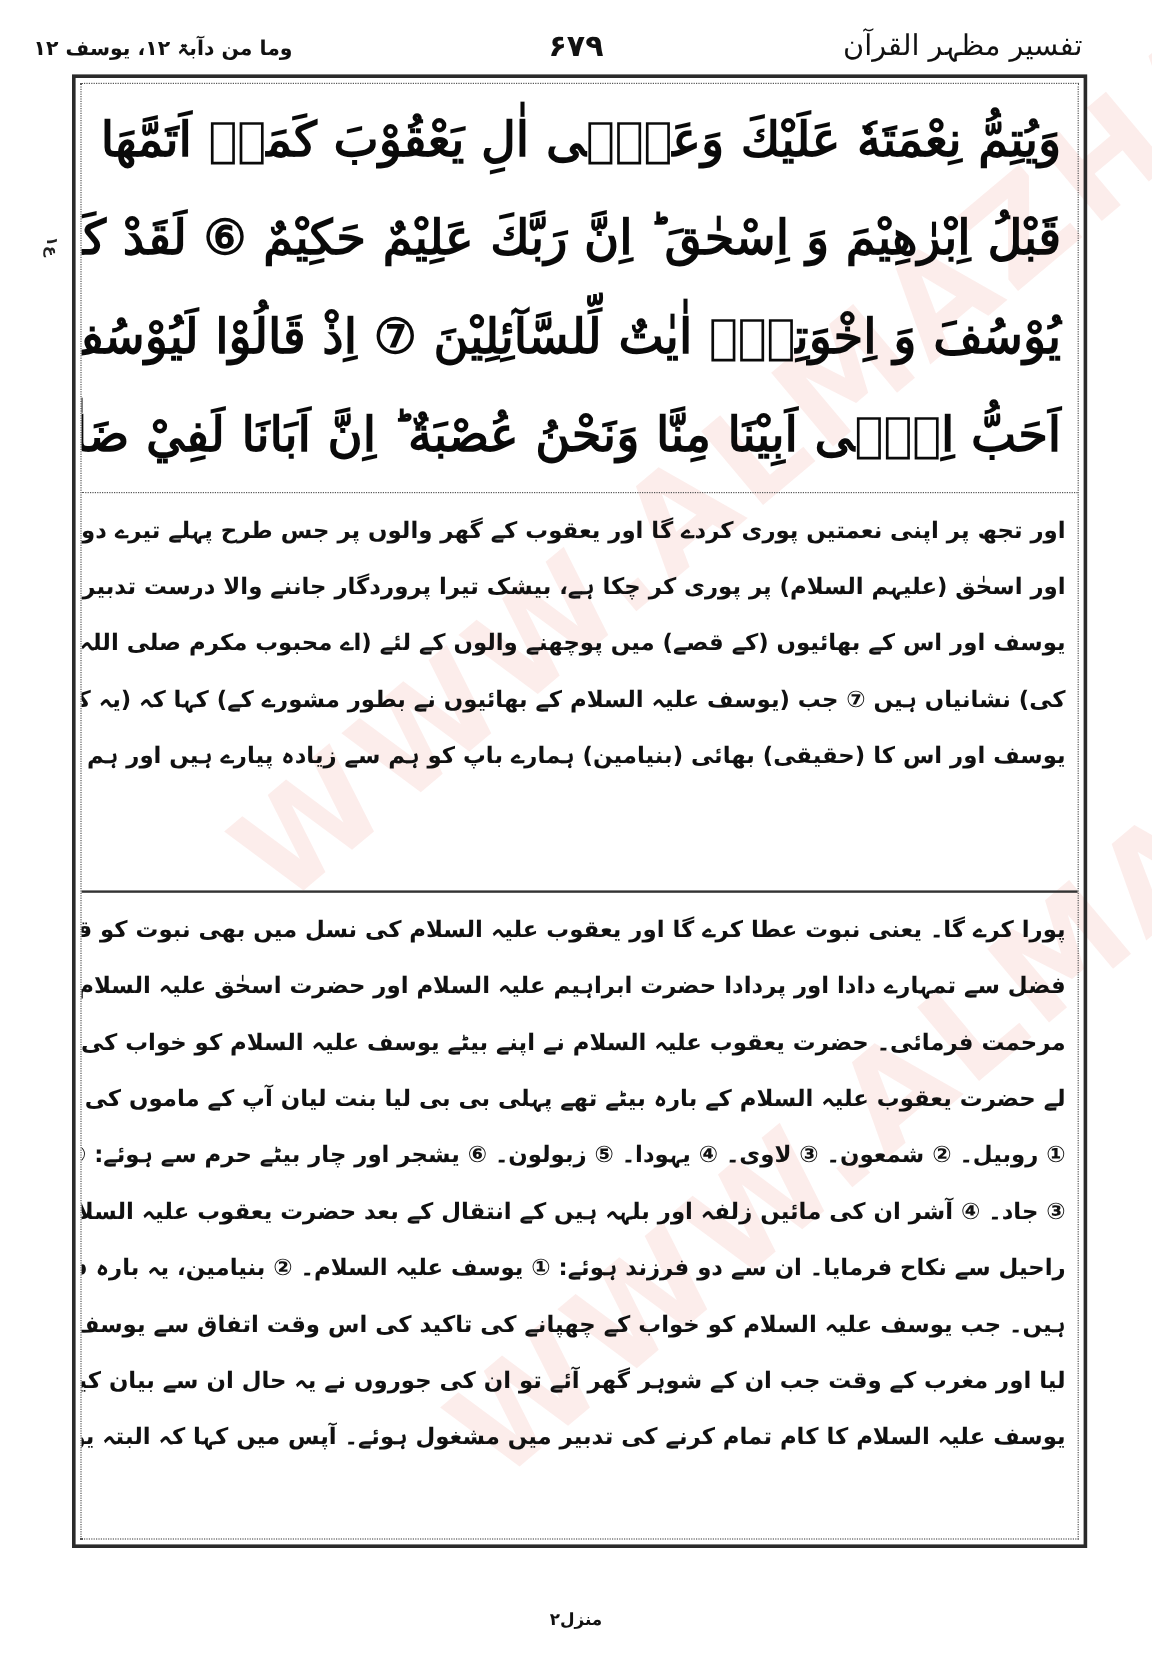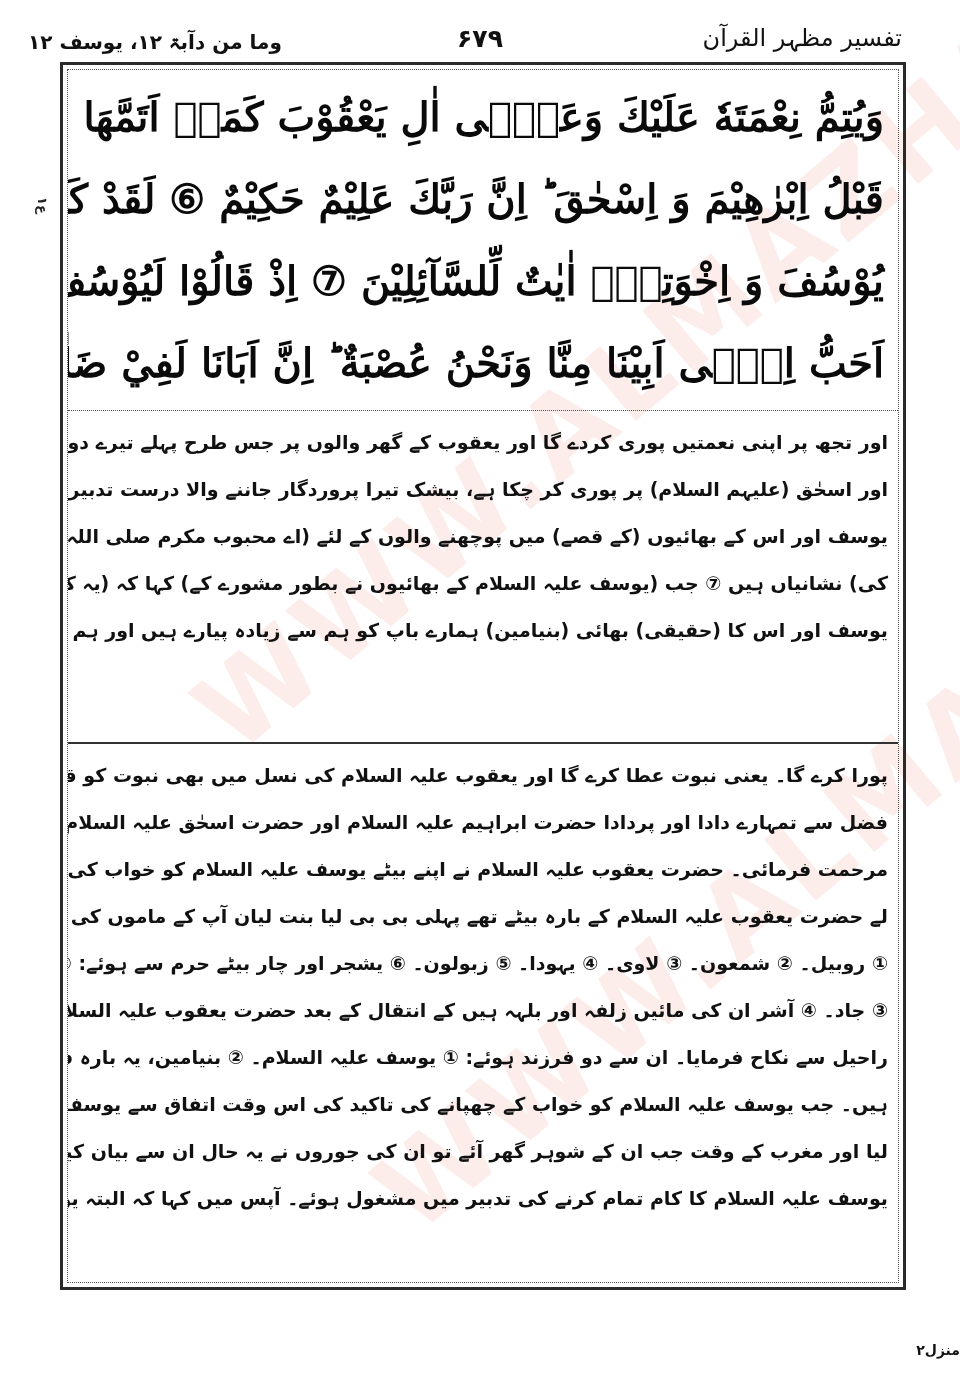--- a/index.html
+++ b/index.html
@@ -2,21 +2,21 @@
 <html><head>
 <meta charset="utf-8">
 <style>
   * { box-sizing: border-box; margin: 0; padding: 0; }
   html, body { width: 960px; height: 1388px; background: #ffffff; overflow: hidden; }
   body { position: relative; font-family: "DejaVu Sans", sans-serif; color: #111; }
 
   .header { position: absolute; top: 0; left: 0; width: 960px; height: 64px; }
   .hdr-right { position: absolute; right: 58px; top: 24px; font-size: 24px; font-weight: normal; direction: rtl; }
   .hdr-center { position: absolute; left: 0; right: 0; top: 24px; text-align: center; font-size: 25px; font-weight: bold; }
-  .hdr-left { position: absolute; left: 28px; top: 30px; font-size: 20px; font-weight: bold; direction: rtl; }
+  .hdr-left { position: absolute; left: 28px; top: 30px; font-size: 17px; font-weight: bold; direction: rtl; }
 
   .margin-note { position: absolute; left: 28px; top: 170px; width: 22px; height: 70px; font-size: 13px; font-weight: bold;
                  writing-mode: vertical-rl; text-align: center; color: #222; }
 
   .frame { position: absolute; left: 60px; top: 62px; width: 846px; height: 1228px;
            border: 3px solid #2a2a2a; border-left-width: 3px; }
   .inner { position: absolute; left: 4px; top: 4px; right: 4px; bottom: 4px; border: 1px dotted #555; }
 
   .section { position: absolute; left: 0; right: 0; direction: rtl; overflow: hidden; }
   .sec-ayah { top: 0; height: 338px; padding: 6px 14px 0 14px; }
@@ -24,21 +24,21 @@
   .sec-tafsir { top: 672px; bottom: 0; padding: 8px 10px 0 10px; border-top: 2px solid #333; }
 
   .ayah-line { height: 82px; line-height: 82px; font-family: "DejaVu Serif", serif; font-size: 40px; font-weight: bold;
                text-align: justify; text-align-last: justify; white-space: nowrap; color: #0a0a0a; letter-spacing: 0px; }
 
   .text-line { height: 47px; line-height: 47px; font-size: 19px; font-weight: bold; white-space: nowrap;
                text-align: justify; text-align-last: justify; color: #111; }
   .text-line.last { text-align-last: right; }
   .heading { text-align: center !important; text-align-last: center !important; font-size: 20px; }
 
-  .footer { position: absolute; top: 1342px; left: 0; right: 0; font-size: 14px; font-weight: bold; direction: rtl; }
+  .footer { position: absolute; top: 1342px; left: 0; right: 0; text-align: center; font-size: 14px; font-weight: bold; direction: rtl; }
 
   .watermark { position: absolute; left: 120px; top: 420px; width: 760px; height: 120px;
                transform: rotate(-40deg); transform-origin: center; font-size: 110px; font-weight: bold;
                color: rgba(230, 80, 60, 0.10); letter-spacing: 6px; text-align: center; pointer-events: none; white-space: nowrap; }
   .watermark.second { top: 900px; left: 300px; }
 </style>
 </head>
 <body>
 
 <div class="header">

